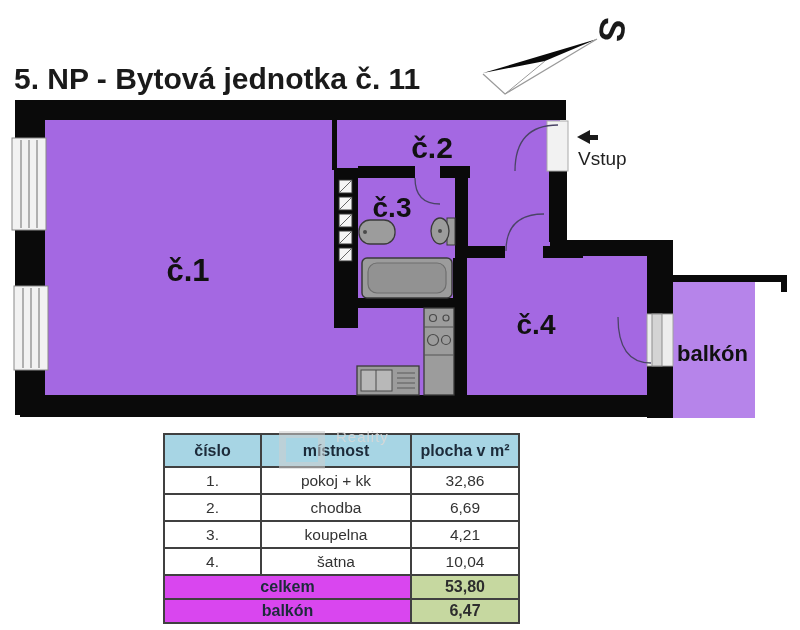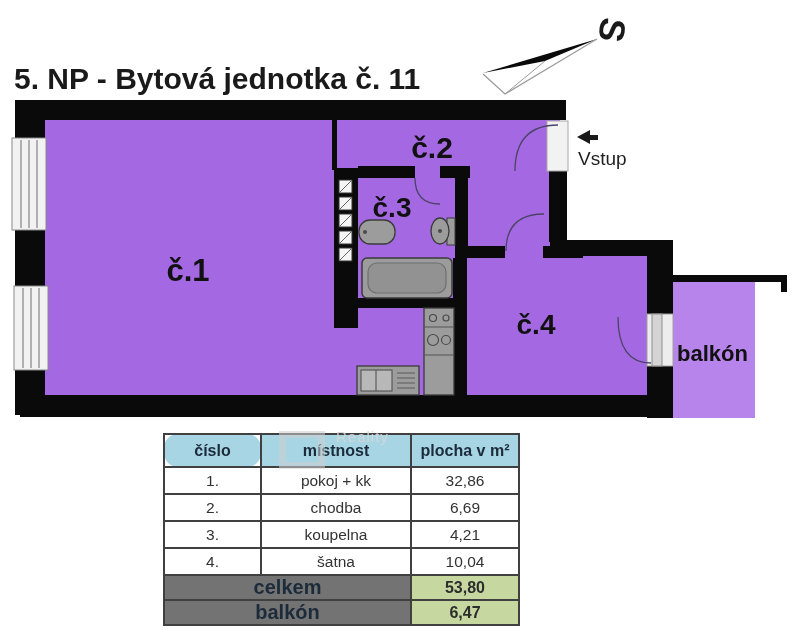--- a/index.html
+++ b/index.html
@@ -15,26 +15,26 @@
   .wm-logo{position:absolute;left:0;top:3px;width:32px;height:24px;
        border:7px solid rgba(205,205,205,0.55);}
   .wm-line1{position:absolute;left:57px;top:0px;font-size:15px;
        color:rgba(215,215,215,0.9);letter-spacing:1px;}
   .wm-line2{position:absolute;left:58px;top:16px;font-size:24px;
        color:rgba(210,210,210,0.85);letter-spacing:1px;white-space:nowrap;}
   
   .area-table{position:absolute;left:163px;top:433px;border-collapse:collapse;
        z-index:4;}
   .area-table td{border:2px solid #404040;text-align:center;padding:0;}
-  .col-num{width:95px;border-radius:14px;}
+  .col-num{width:95px;}
   .col-room{width:148px;}
   .col-area{width:106px;}
   .hdr td{background:#a7d5e4;height:31px;font-weight:bold;font-size:16px;color:#1c2b3a;}
   .datarow td{background:#ffffff;height:25px;font-size:15.5px;color:#333333;}
-  .sumrow .lbl{background:#737373;font-weight:bold;font-size:20px;color:#1c2b3a;height:22px;}
+  .sumrow .lbl{background:#d946ef;font-weight:bold;font-size:16px;color:#1c2b3a;height:22px;}
   .sumrow .val{background:#c6d8a0;font-weight:bold;font-size:16px;color:#2d2d2d;height:22px;margin-left:24px;}
 </style>
 </head>
 <body>
 
 <div class="page-title">5. NP - Bytová jednotka č. 11</div>
 
 <svg id="compass" width="200" height="100" viewBox="470 0 200 100">
   <polygon points="483,73 597,39 545,61" fill="#0a0a0a"></polygon>
   <polyline points="597,39 505,94 483,74" fill="none" stroke="#9a9a9a" stroke-width="1.2"></polyline>

